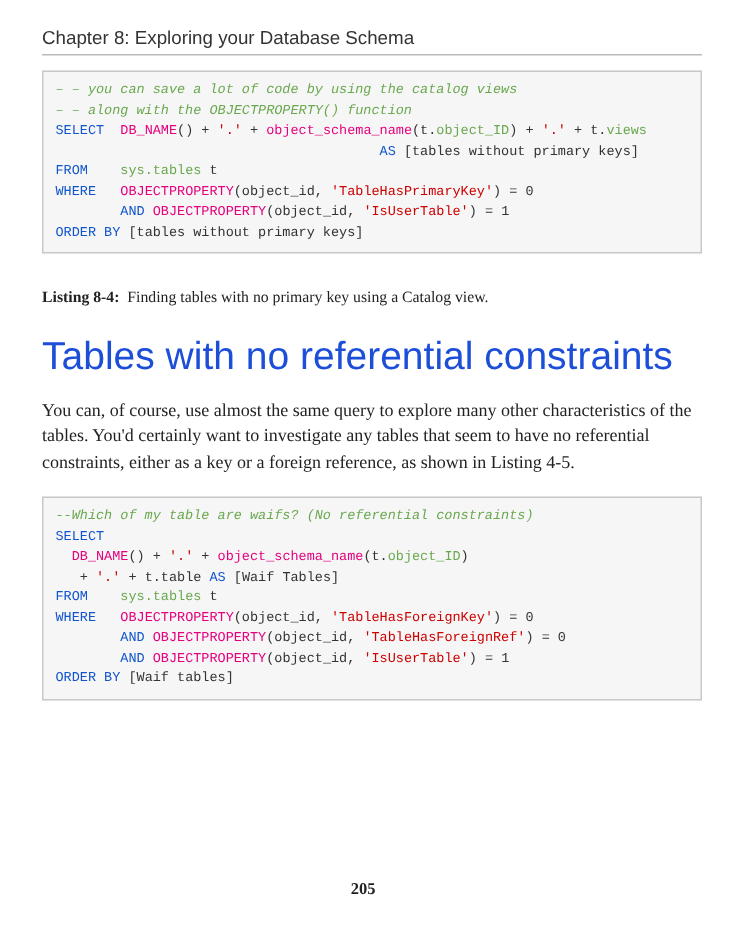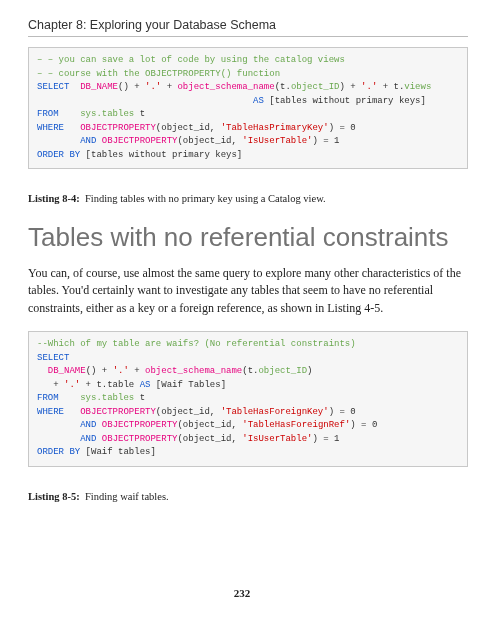--- a/index.html
+++ b/index.html
@@ -28,37 +28,37 @@
     border: 1px solid #c8c8c8;
     background: #f6f6f6;
     padding: 6px 8px;
     font-family: 'Courier New', Courier, monospace;
     font-size: 9px;
     line-height: 1.5;
     white-space: pre;
     overflow: hidden;
     color: #333;
   }
-  .c-comment { color: #6aa84f; }
+  .c-comment { color: #6aa84f; font-style: italic; }
   .c-kw      { color: #1155cc; }
   .c-func    { color: #e6007e; }
   .c-str     { color: #cc0000; }
   .c-table   { color: #6aa84f; font-family: Liberation Mono, monospace; }
   .listing-caption {
     font-family: Georgia, serif;
     font-size: 10.5px;
     color: #222;
     margin: 24px 0 18px 0;
   }
   .listing-caption b { font-weight: bold; }
   .section-heading {
     font-family: 'Segoe UI Light', 'Segoe UI', 'Helvetica Neue', Arial, sans-serif;
     font-weight: 300;
     font-size: 26px;
-    color: #737373;
+    color: #1d4ed8;
     margin: 4px 0 12px 0;
   }
   .body-text {
     font-family: Georgia, serif;
     font-size: 12px;
     line-height: 1.45;
     color: #222;
     margin-bottom: 14px;
   }
   .page-number {
@@ -74,21 +74,21 @@
   }
 </style>
 </head>
 <body>
 
 <div class="page">
 
   <div class="chapter-header">Chapter 8: Exploring your Database Schema</div>
 
   <div class="code-block"><span class="c-comment">– – you can save a lot of code by using the catalog views</span>
-<span class="c-comment">– – course with the OBJECTPROPERTY() function</span>
+<span class="c-comment">– – along with the OBJECTPROPERTY() function</span>
 <span class="c-kw">SELECT</span>  <span class="c-func">DB_NAME</span><span>() + </span><span class="c-str">'.'</span><span> + </span><span class="c-func">object_schema_name</span><span>(t.</span><span class="c-table">object_ID</span><span>) + </span><span class="c-str">'.'</span><span> + t.</span><span class="c-table">views</span>
                                         <span class="c-kw">AS</span><span> [tables without primary keys]</span>
 <span class="c-kw">FROM</span>    <span class="c-table">sys.tables</span><span> t</span>
 <span class="c-kw">WHERE</span>   <span class="c-func">OBJECTPROPERTY</span><span>(object_id, </span><span class="c-str">'TableHasPrimaryKey'</span><span>) = 0</span>
         <span class="c-kw">AND</span> <span class="c-func">OBJECTPROPERTY</span><span>(object_id, </span><span class="c-str">'IsUserTable'</span><span>) = 1</span>
 <span class="c-kw">ORDER BY</span><span> [tables without primary keys]</span></div>
 
   <div class="listing-caption">
     <b>Listing 8-4:</b>&nbsp;&nbsp;<span>Finding tables with no primary key using a Catalog view.</span>
   </div>
@@ -100,18 +100,15 @@
   <div class="code-block"><span class="c-comment">--Which of my table are waifs? (No referential constraints)</span>
 <span class="c-kw">SELECT</span>
   <span class="c-func">DB_NAME</span><span>() + </span><span class="c-str">'.'</span><span> + </span><span class="c-func">object_schema_name</span><span>(t.</span><span class="c-table">object_ID</span><span>)</span>
 <span>   + </span><span class="c-str">'.'</span><span> + t.table </span><span class="c-kw">AS</span><span> [Waif Tables]</span>
 <span class="c-kw">FROM</span>    <span class="c-table">sys.tables</span><span> t</span>
 <span class="c-kw">WHERE</span>   <span class="c-func">OBJECTPROPERTY</span><span>(object_id, </span><span class="c-str">'TableHasForeignKey'</span><span>) = 0</span>
         <span class="c-kw">AND</span> <span class="c-func">OBJECTPROPERTY</span><span>(object_id, </span><span class="c-str">'TableHasForeignRef'</span><span>) = 0</span>
         <span class="c-kw">AND</span> <span class="c-func">OBJECTPROPERTY</span><span>(object_id, </span><span class="c-str">'IsUserTable'</span><span>) = 1</span>
 <span class="c-kw">ORDER BY</span><span> [Waif tables]</span></div>
 
-  <div class="listing-caption">
-    <b>Listing 8-5:</b>&nbsp;&nbsp;<span>Finding waif tables.</span>
-  </div>
 
-  <div class="page-number">232</div>
+  <div class="page-number">205</div>
 </div>
 
 </body></html>

